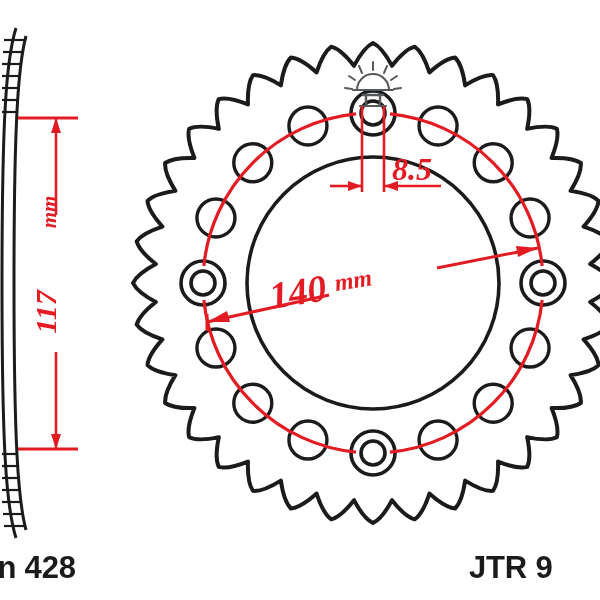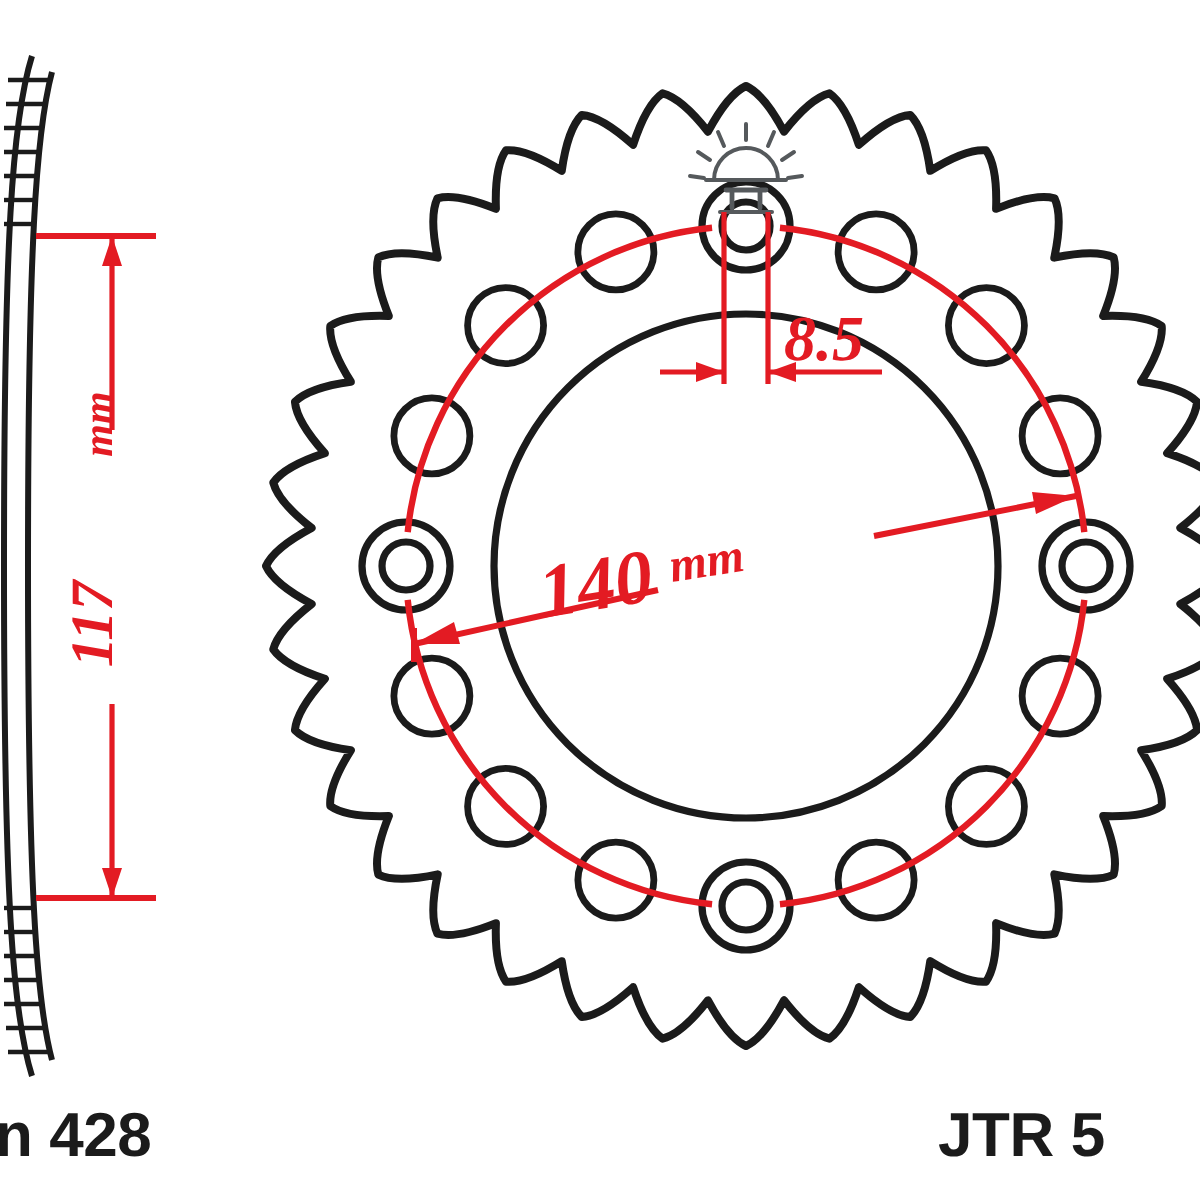--- a/index.html
+++ b/index.html
@@ -166,15 +166,15 @@
       <line x1="207" y1="314" x2="207" y2="331" stroke="#e31b23" stroke-width="3"></line>
 
       <text x="328" y="300" fill="#e31b23" font-family="'Liberation Serif', serif" font-style="italic" font-weight="bold" font-size="38" text-anchor="end" transform="rotate(-9 328 300)">140</text>
       <text x="336" y="291" fill="#e31b23" font-family="'Liberation Serif', serif" font-style="italic" font-weight="bold" font-size="24" transform="rotate(-9 336 291)">mm</text>
     </g>
 
   </svg>
 
   <div class="caption" id="caption-chain">ain 428</div>
 
-  <div class="caption" id="caption-part">JTR 5</div>
+  <div class="caption" id="caption-part">JTR 9</div>
 
 </div>
 
 </body></html>

